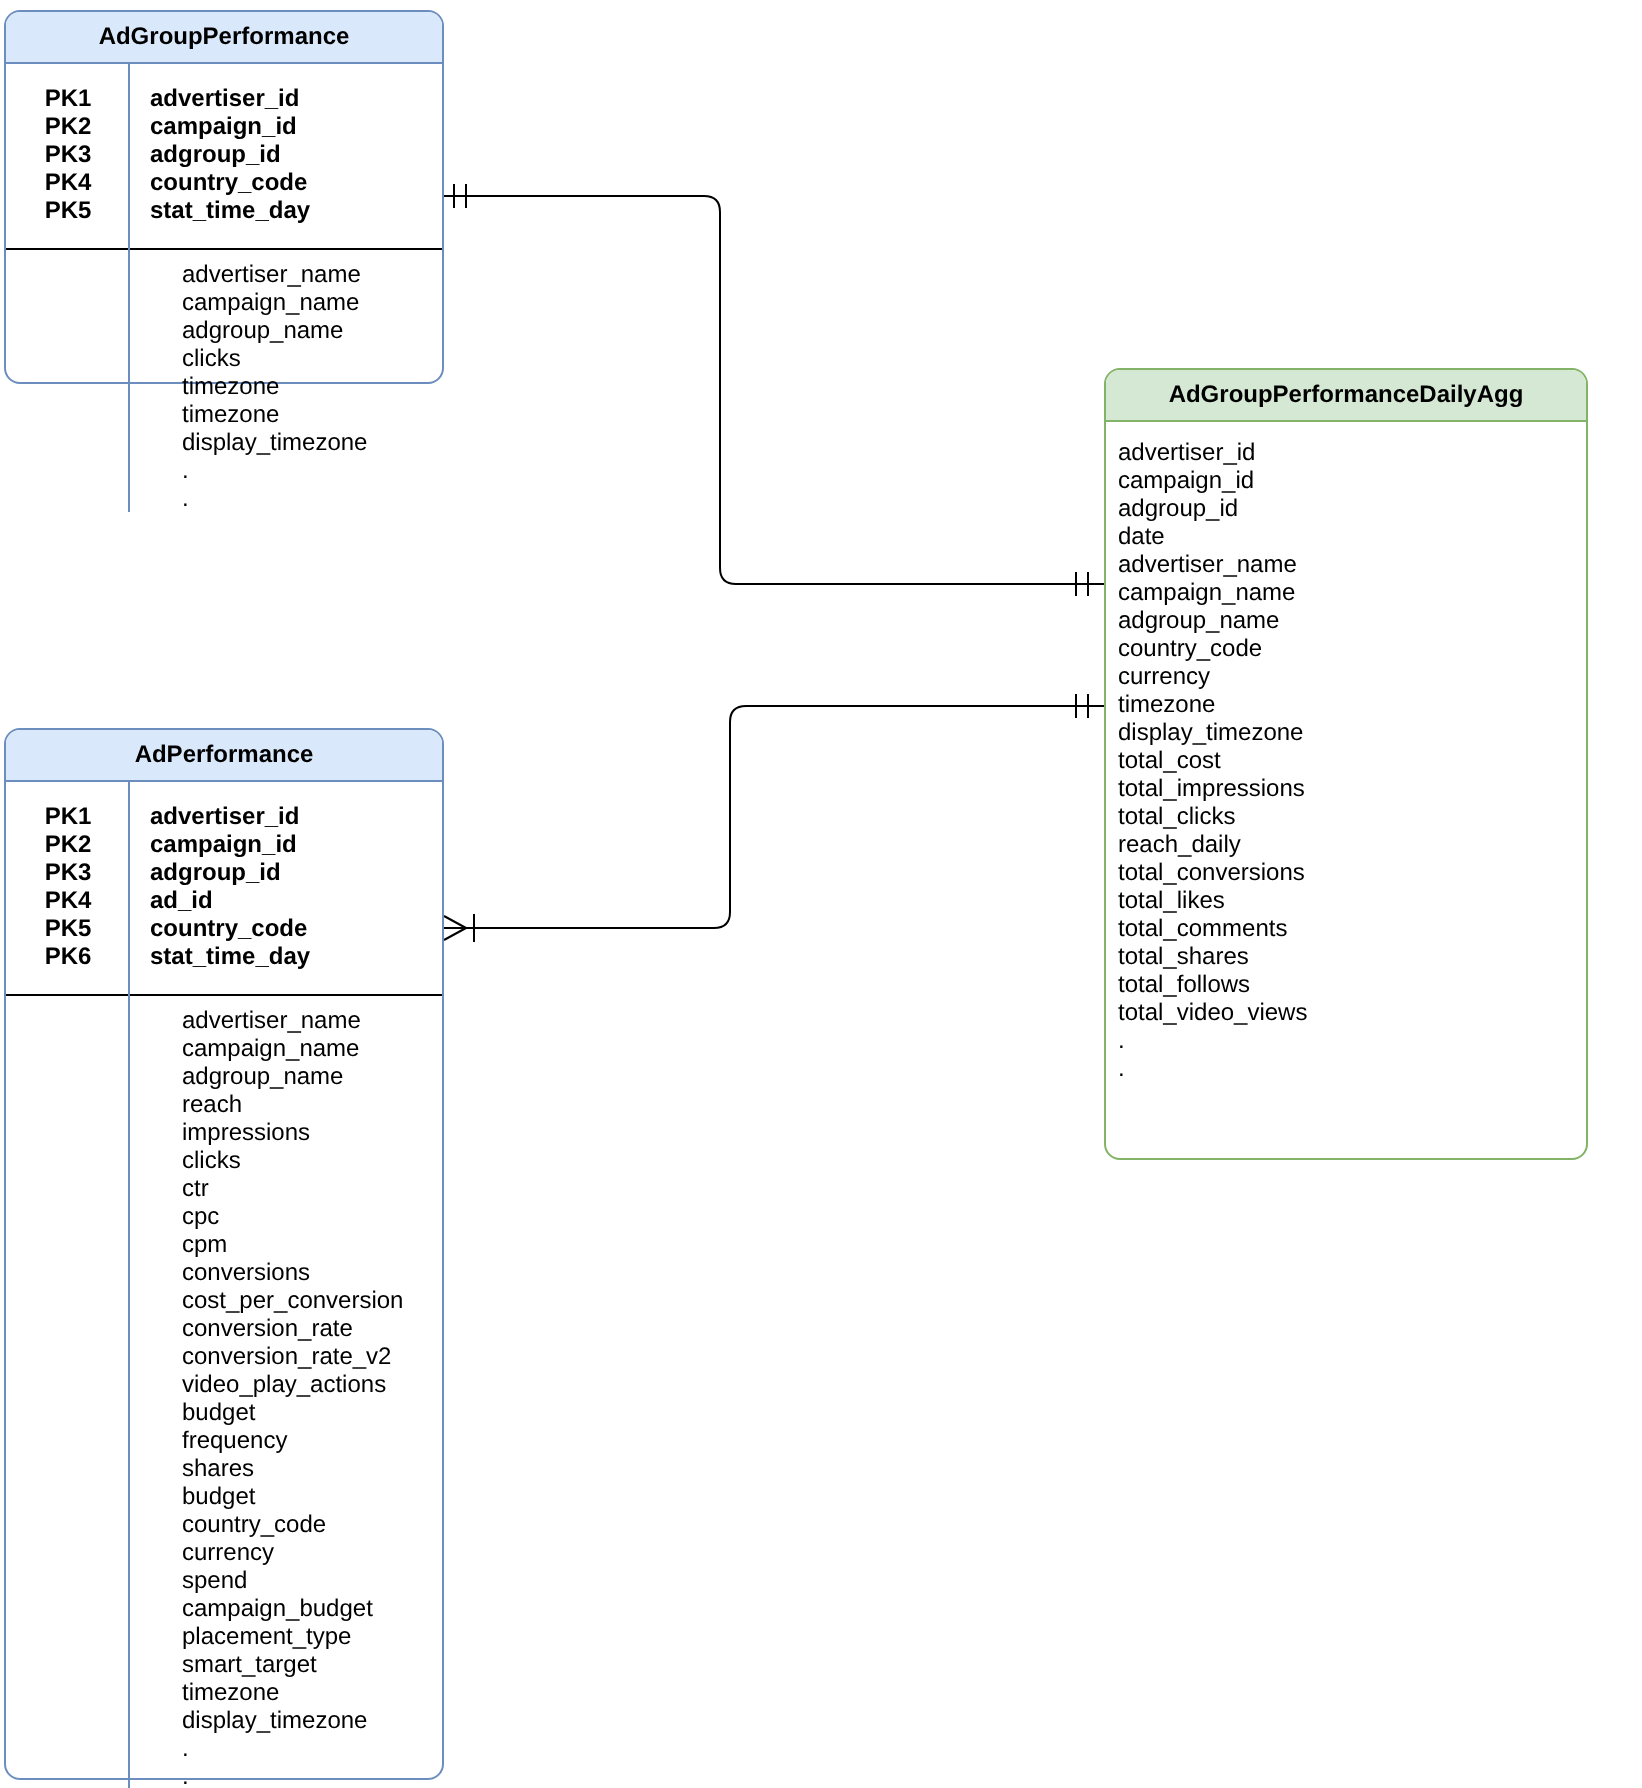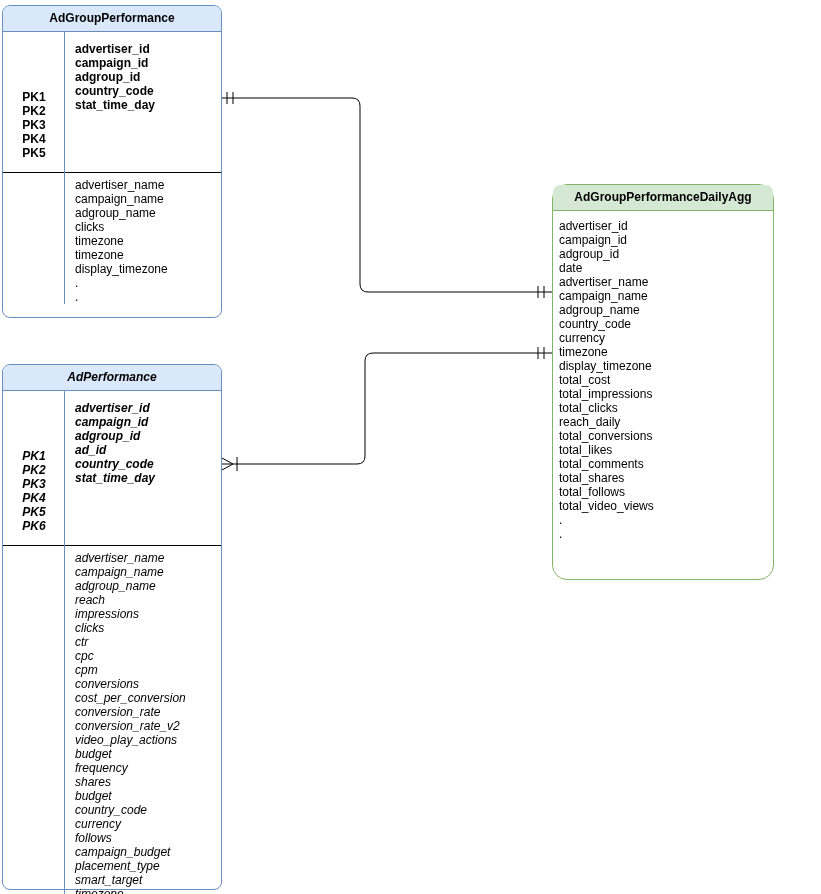--- a/index.html
+++ b/index.html
@@ -14,39 +14,39 @@
   }
   .er-header {
     height:25px; line-height:25px; text-align:center; font-weight:bold;
     background:#dae8fc; border-bottom:1px solid #6c8ebf;
     border-radius:7px 7px 0 0; font-size:12px;
   }
   .er-body { position:relative; }
   .vdiv { position:absolute; top:0; bottom:0; left:61px; width:0; border-left:1px solid #6c8ebf; }
 
   .pk-section { display:flex; border-bottom:1px solid #000; padding:10px 0 12px 0; }
-  .pk-labels { width:62px; text-align:center; font-weight:bold; flex:none;margin-top:48px; }
+  .pk-labels { width:62px; text-align:center; font-weight:bold; flex:none; }
   .pk-fields { padding-left:10px; font-weight:bold; }
 
-  .fields-section { display:flex; padding-top:5px; }
+  .fields-section { display:flex; padding-top:5px;gap:16px; }
   .fields-spacer { width:62px; flex:none; }
   .fields-list { padding-left:10px; }
 
   .row { height:14px; line-height:14px; white-space:nowrap; }
 
   
   .er-table.green { border-color:#82b366; }
   .er-table.green .er-header { background:#d5e8d4; border-bottom-color:#82b366; }
   .er-table.green .fields-section { padding:8px 0 0 0; }
   .er-table.green .fields-list { padding-left:6px; }
 
   
-  #table-0 { left:2px;   top:5px;   width:220px; height:313px; }
-  #table-1 { left:2px;   top:364px; width:220px; height:526px;font-style:italic; }
-  #table-2 { left:552px; top:184px; width:222px; height:396px;border-radius:15px; }
+  #table-0 { left:2px;   top:5px;   width:220px; height:187px; }
+  #table-1 { left:2px;   top:364px; width:220px; height:526px; }
+  #table-2 { left:552px; top:184px; width:242px; height:396px; }
 </style>
 </head>
 <body>
 
 <div class="canvas">
 
   <svg class="connectors" viewBox="0 0 821 894" fill="none" stroke="#000" stroke-width="1">
 
     <g>
       <path d="M 222 98 H 352 Q 360 98 360 106 V 284 Q 360 292 368 292 H 552"></path>
@@ -136,21 +136,21 @@
             <div class="row">cost_per_conversion</div>
             <div class="row">conversion_rate</div>
             <div class="row">conversion_rate_v2</div>
             <div class="row">video_play_actions</div>
             <div class="row">budget</div>
             <div class="row">frequency</div>
             <div class="row">shares</div>
             <div class="row">budget</div>
             <div class="row">country_code</div>
             <div class="row">currency</div>
-            <div class="row">follows</div>
+            <div class="row">spend</div>
             <div class="row">campaign_budget</div>
             <div class="row">placement_type</div>
             <div class="row">smart_target</div>
             <div class="row">timezone</div>
             <div class="row">display_timezone</div>
             <div class="row">.</div>
             <div class="row">.</div>
           </div>
       </div>
     </div>

